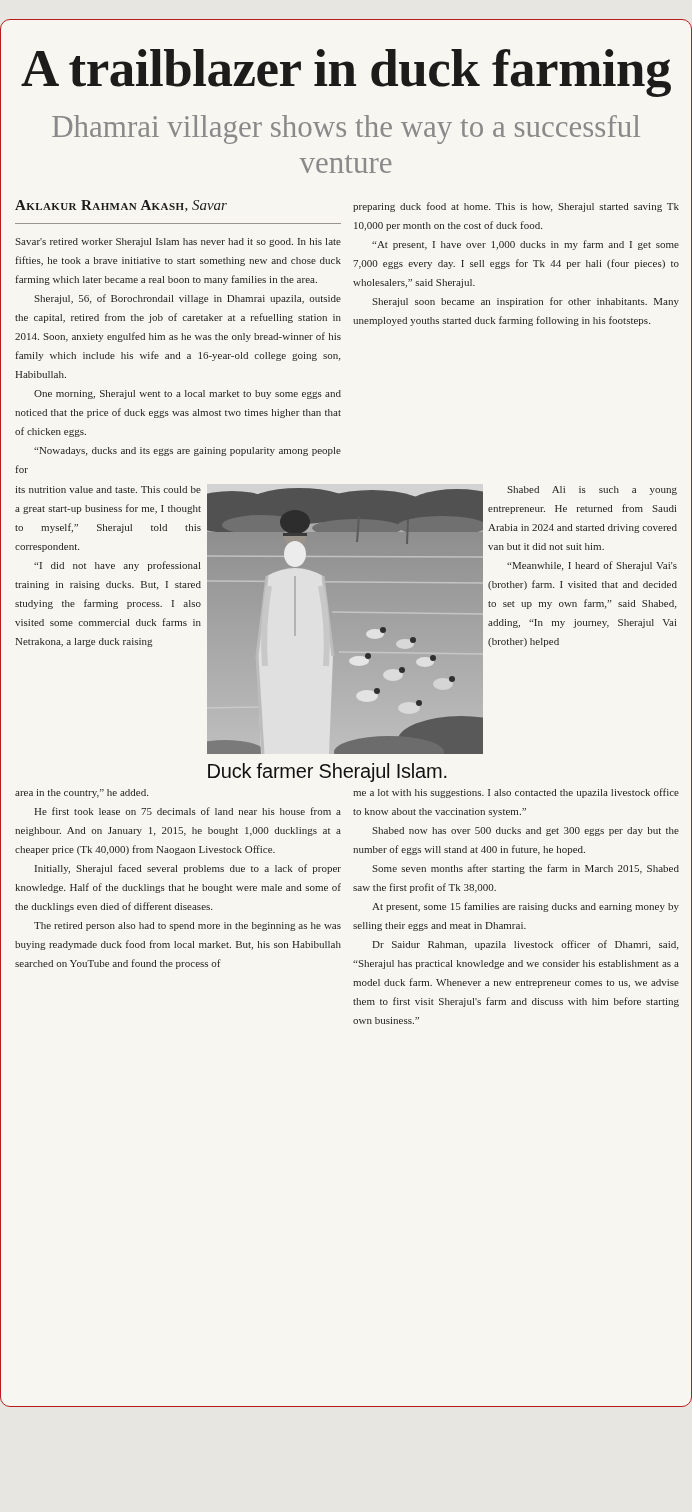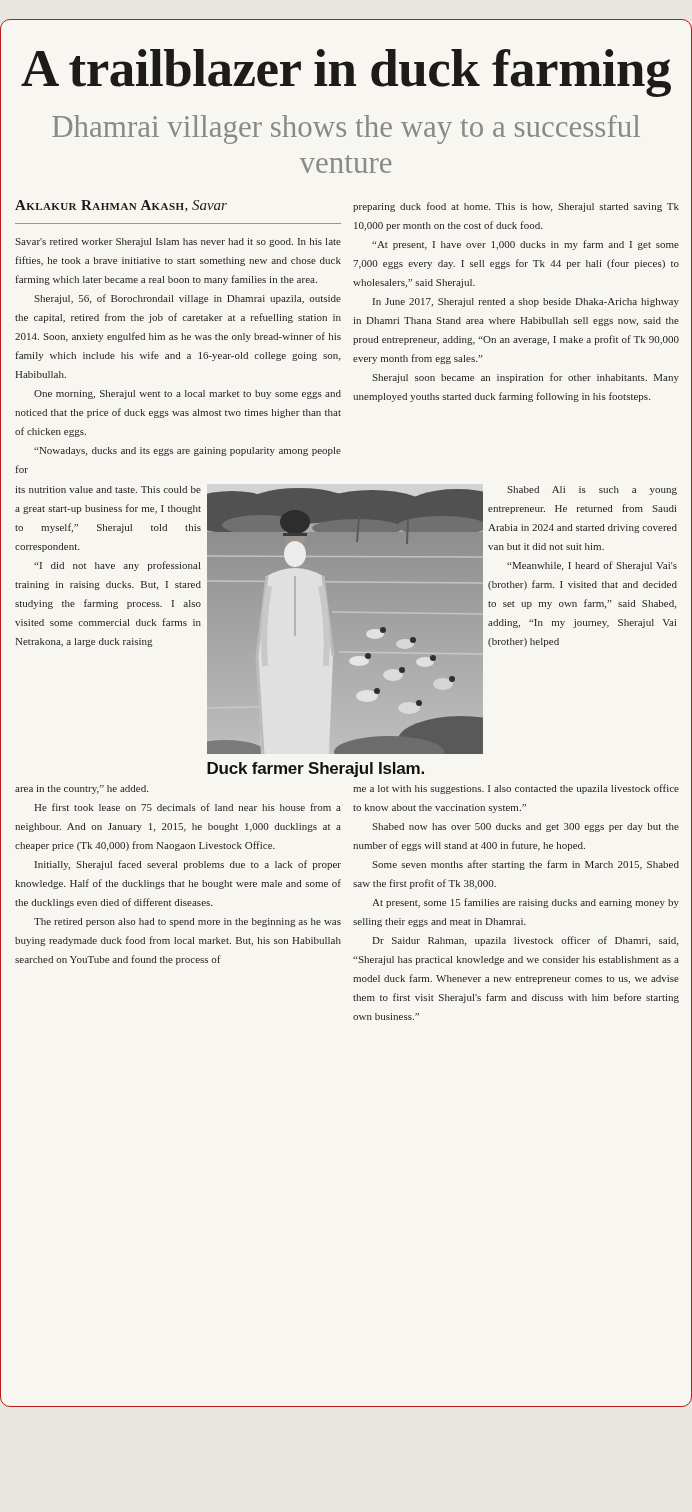--- a/index.html
+++ b/index.html
@@ -57,21 +57,21 @@
     align-items:flex-start;
     margin-top:1px;
   }
   .narrow-left{width:186px;flex:0 0 186px;}
   .narrow-right{width:189px;flex:0 0 189px;}
   figure.photo-fig{margin:4px 0 0;width:276px;flex:0 0 276px;}
   .photo{width:276px;height:270px;background:#adadad;overflow:hidden;}
   .photo svg{display:block;}
   figcaption{
     font-family:"Liberation Sans",sans-serif;
-    font-weight:700;font-size:17px;line-height:1.2;
+    font-weight:400;font-size:20px;line-height:1.2;
     color:#121212;margin-top:5px;letter-spacing:-0.2px;
   }
 </style>
 </head>
 <body>
 
 <div class="article">
 
   <h1 class="title">A trailblazer in duck farming</h1>
   <h2 class="subtitle">Dhamrai villager shows the way to a successful venture</h2>
@@ -83,21 +83,20 @@
           <p class="para">Savar's retired worker Sherajul Islam has never had it so good. In his late fifties, he took a brave initiative to start something new and chose duck farming which later became a real boon to many families in the area.</p>
           <p class="para indent">Sherajul, 56, of Borochrondail village in Dhamrai upazila, outside the capital, retired from the job of caretaker at a refuelling station in 2014. Soon, anxiety engulfed him as he was the only bread-winner of his family which include his wife and a 16-year-old college going son, Habibullah.</p>
           <p class="para indent">One morning, Sherajul went to a local market to buy some eggs and noticed that the price of duck eggs was almost two times higher than that of chicken eggs.</p>
           <p class="para indent">“Nowadays, ducks and its eggs are gaining popularity among people for</p>
         </div>
     </div>
     <div class="col">
       <div>
           <p class="para">preparing duck food at home. This is how, Sherajul started saving Tk 10,000 per month on the cost of duck food.</p>
           <p class="para indent">“At present, I have over 1,000 ducks in my farm and I get some 7,000 eggs every day. I sell eggs for Tk 44 per hali (four pieces) to wholesalers,” said Sherajul.</p>
-          <p class="para indent">In June 2017, Sherajul rented a shop beside Dhaka-Aricha highway in Dhamri Thana Stand area where Habibullah sell eggs now, said the proud entrepreneur, adding, “On an average, I make a profit of Tk 90,000 every month from egg sales.”</p>
           <p class="para indent">Sherajul soon became an inspiration for other inhabitants. Many unemployed youths started duck farming following in his footsteps.</p>
         </div>
     </div>
   </div>
 
   <div class="media-row">
     <div class="narrow-left">
         <p class="para">its nutrition value and taste. This could be a great start-up business for me, I thought to myself,” Sherajul told this correspondent.</p>
         <p class="para indent">“I did not have any professional training in raising ducks. But, I stared studying the farming process. I also visited some commercial duck farms in Netrakona, a large duck raising</p>
       </div>

